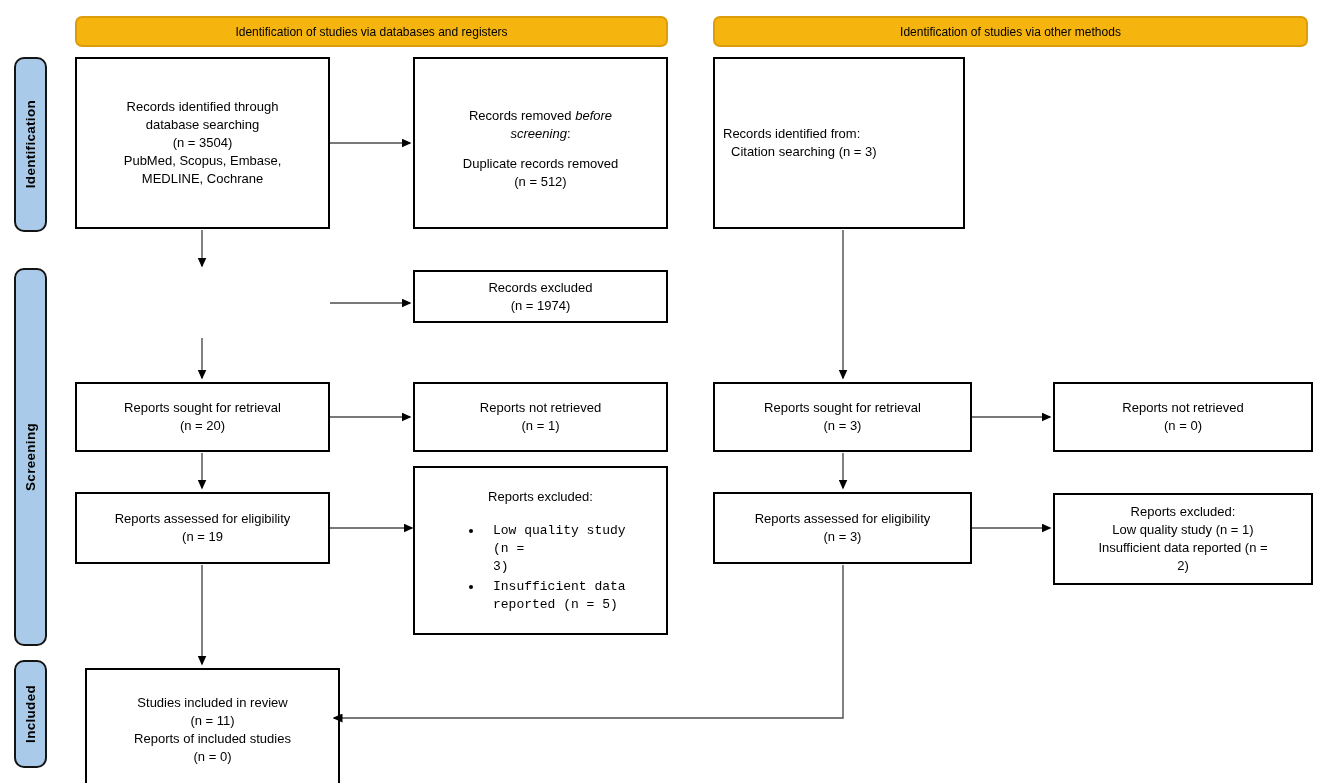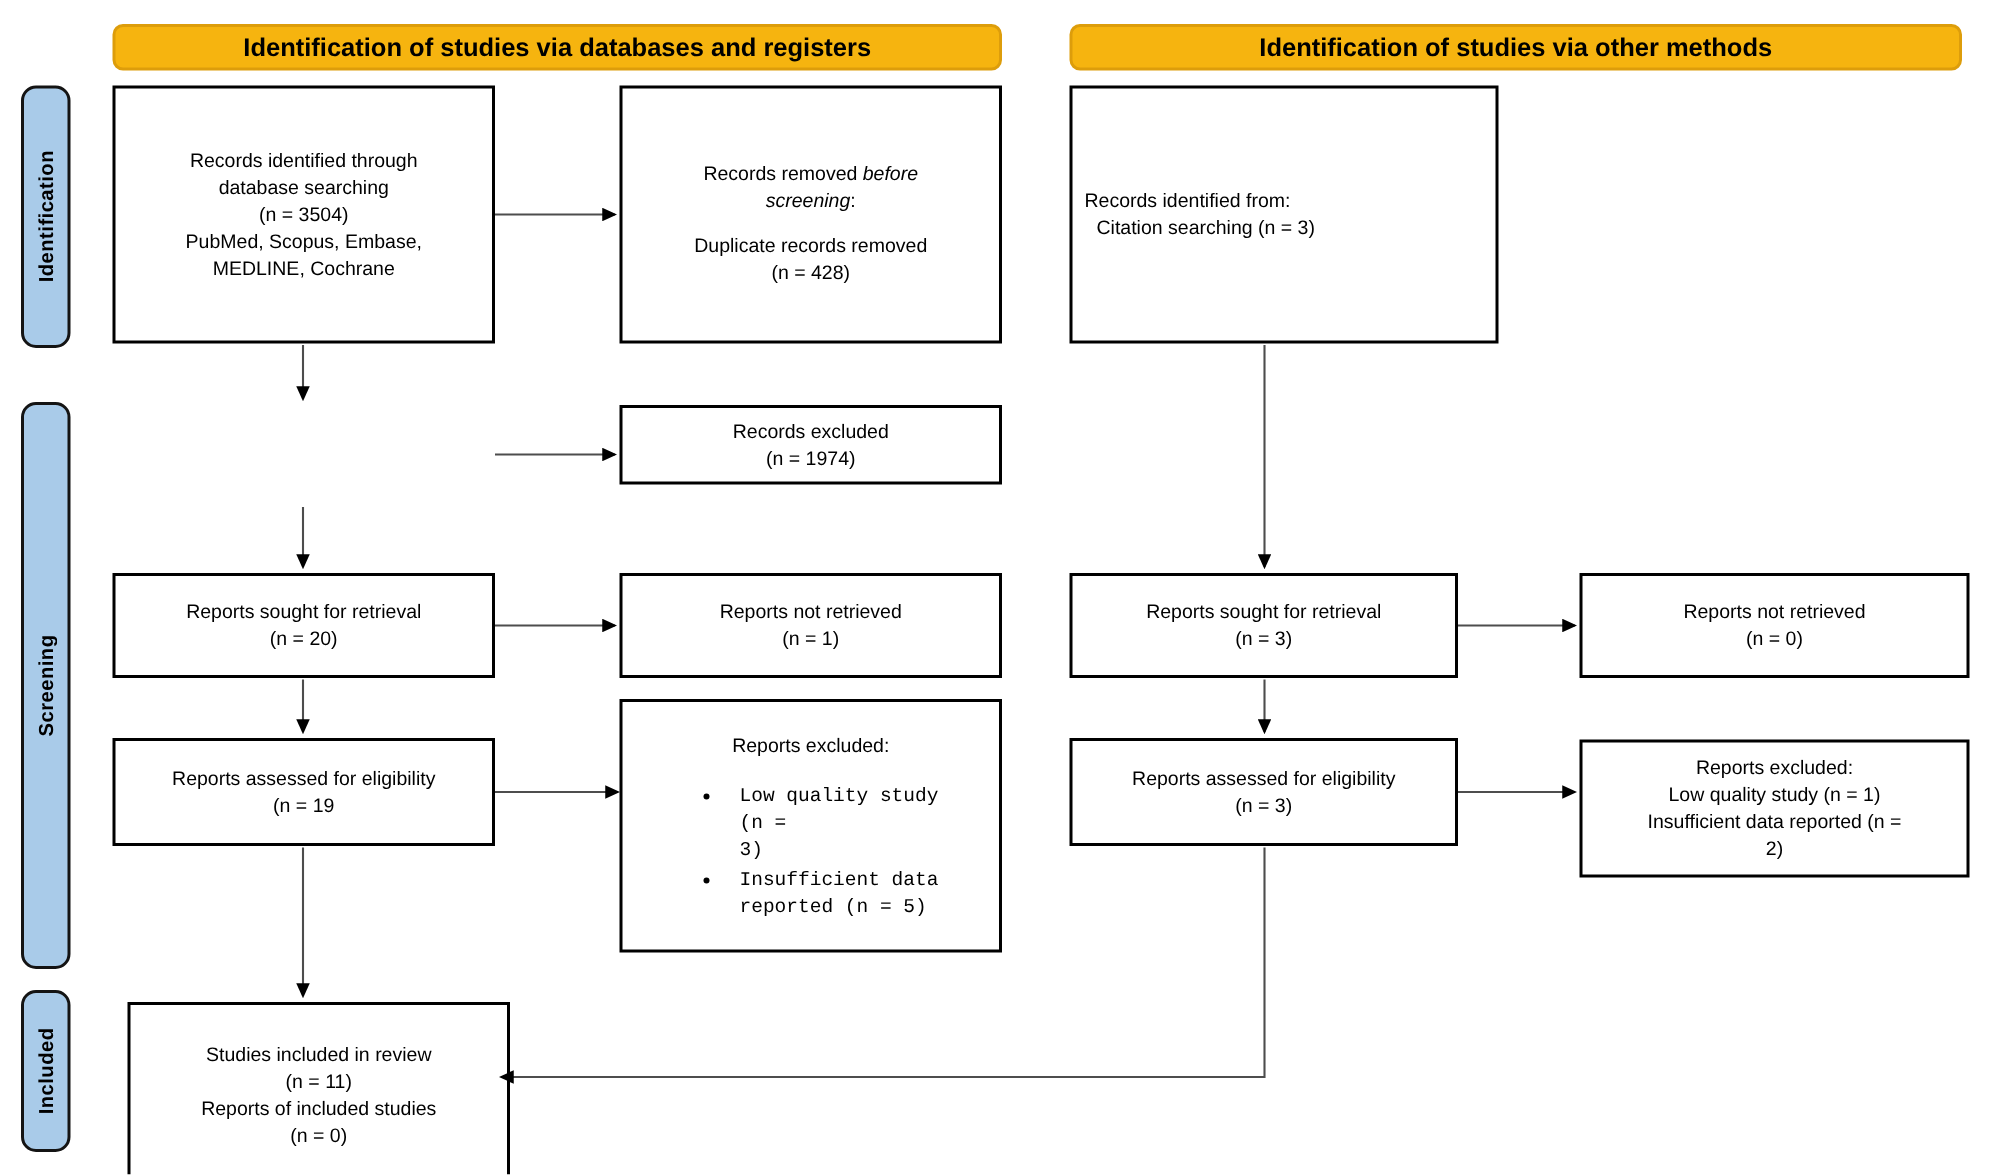--- a/index.html
+++ b/index.html
@@ -5,21 +5,21 @@
   html,body{margin:0;padding:0;background:#fff;}
   #canvas{
     position:relative;width:1326px;height:783px;background:#fff;
     font-family:"Liberation Sans",sans-serif;color:#000;overflow:hidden;
   }
   
   .banner{
     position:absolute;top:16px;height:31px;border-radius:7px;
     background:var(--banner-fill,#F6B40F);border:2px solid var(--banner-border,#DD9D0B);
     display:flex;align-items:center;justify-content:center;
-    font-weight:bold;font-size:17px;box-sizing:border-box;
+    font-weight:normal;font-size:12px;box-sizing:border-box;
   }
   #banner-db{left:75px;width:593px;}
   #banner-other{left:713px;width:595px;}
   
   .stage{
     position:absolute;left:14px;width:33px;border-radius:10px;
     background:var(--stage-fill,#A9CBE9);border:2px solid #141414;
     display:flex;align-items:center;justify-content:center;box-sizing:border-box;
   }
   .stage span{
@@ -49,21 +49,21 @@
   #box-reports-not-retrieved-db{left:413px;top:382px;width:255px;height:70px;}
   #box-reports-excluded-db{
     left:413px;top:466px;width:255px;height:169px;
     justify-content:flex-start;padding-top:20px;
   }
   #box-reports-excluded-db ul{
     margin:16px 0 0 0;padding-left:60px;text-align:left;align-self:flex-start;font-family:Liberation Mono, monospace;
   }
   #box-reports-excluded-db li{max-width:142px;padding-left:10px;margin-bottom:2px;white-space:pre-line;}
   
-  #box-records-other{left:713px;top:57px;width:286px;height:172px;align-items:flex-start;text-align:left;}
+  #box-records-other{left:713px;top:57px;width:252px;height:172px;align-items:flex-start;text-align:left;}
   #box-records-other .l2{padding-left:8px;}
   #box-reports-sought-other{left:713px;top:382px;width:259px;height:70px;}
   #box-reports-assessed-other{left:713px;top:492px;width:259px;height:72px;}
   
   #box-reports-not-retrieved-other{left:1053px;top:382px;width:260px;height:70px;}
   #box-reports-excluded-other{left:1053px;top:493px;width:260px;height:92px;}
   
   #arrows{position:absolute;left:0;top:0;pointer-events:none;}
   .aline{stroke:#4d4d4d;stroke-width:1.4px;fill:none;}
 </style>
@@ -107,21 +107,21 @@
   <div class="fbox" id="box-studies-included">
     <div class="pre">Studies included in review
 (n = 11)
 Reports of included studies
 (n = 0)</div>
   </div>
 
   <div class="fbox" id="box-records-removed">
     <div class="wrap"><span>Records removed </span><i>before screening</i><span>:</span></div>
     <div class="pre">Duplicate records removed
-(n = 428)</div>
+(n = 512)</div>
   </div>
   <div class="fbox" id="box-records-excluded">
     <div class="pre">Records excluded
 (n = 1974)</div>
   </div>
   <div class="fbox" id="box-reports-not-retrieved-db">
     <div class="pre">Reports not retrieved
 (n = 1)</div>
   </div>
   <div class="fbox" id="box-reports-excluded-db">

